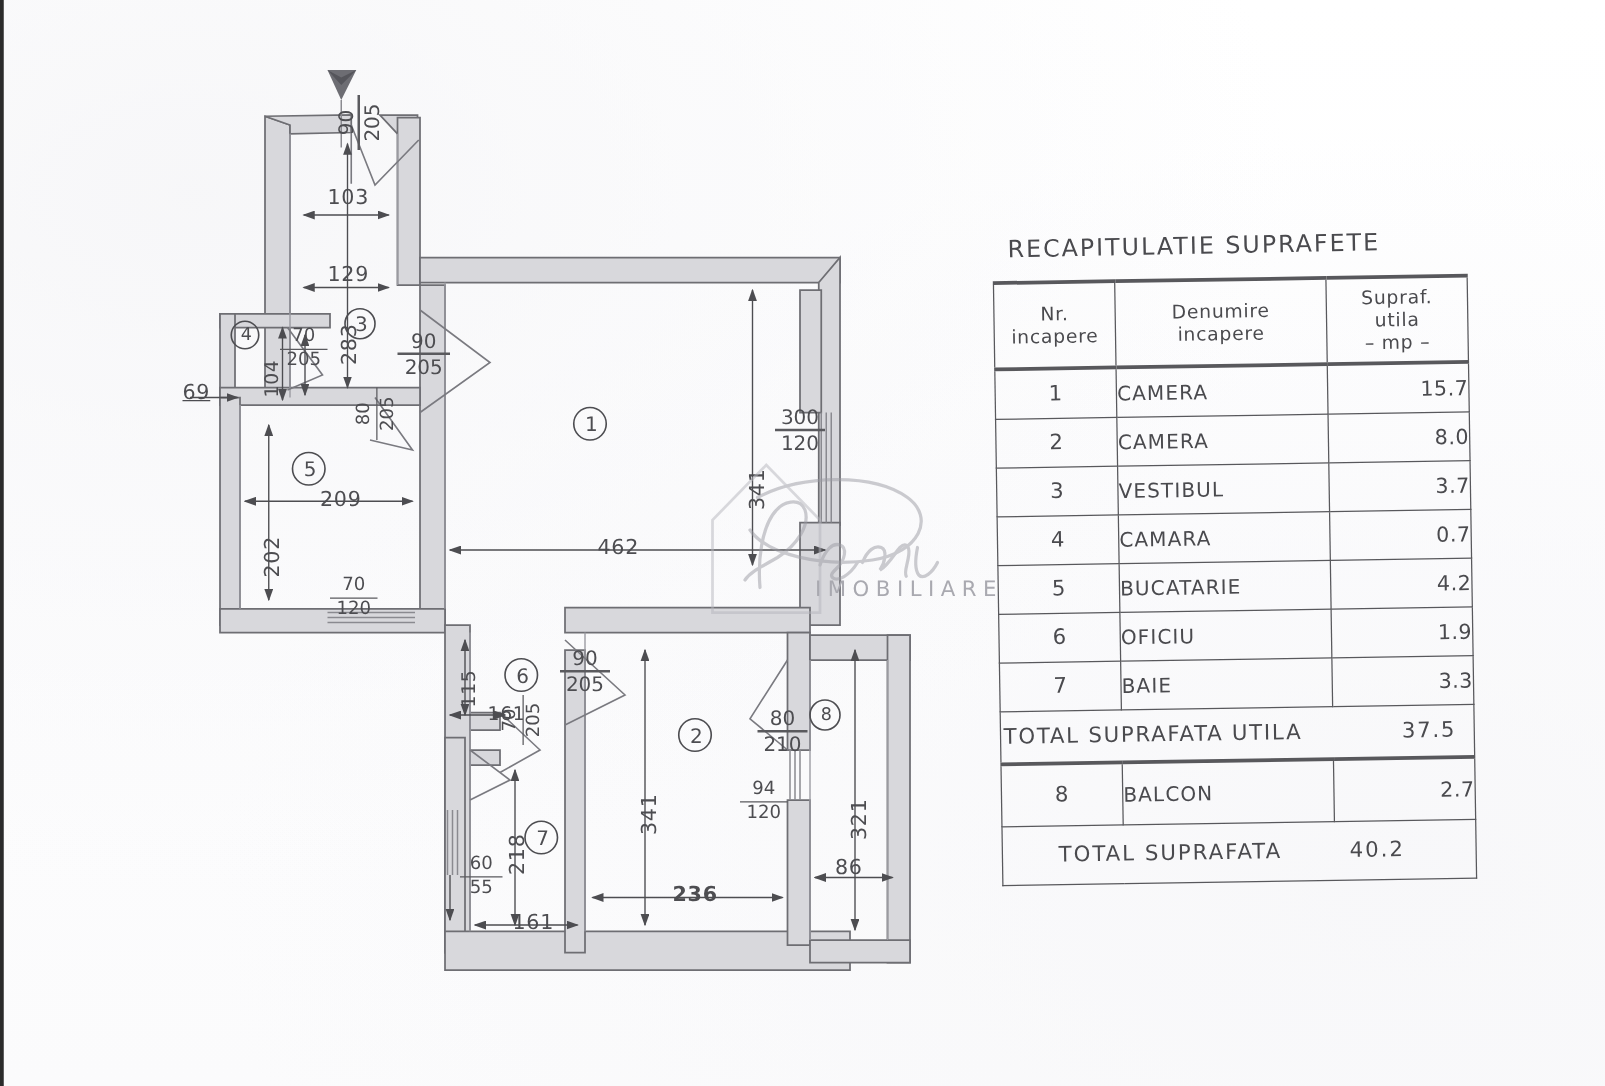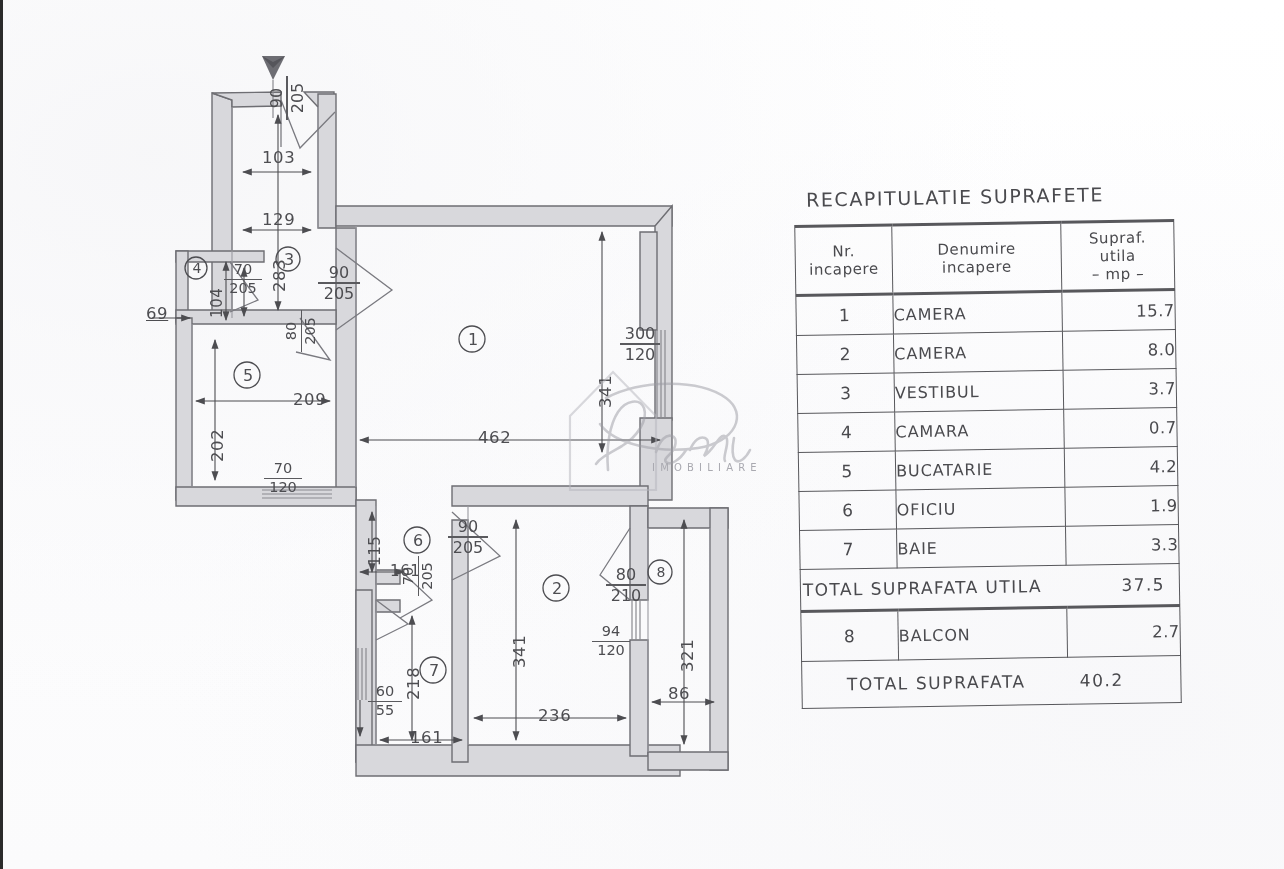--- a/index.html
+++ b/index.html
@@ -176,21 +176,21 @@
     width: 250px;
     height: 190px;
     opacity: 0.5;
     pointer-events: none;
   }
   #wm-text {
     position: absolute;
     left: 652px;
     top: 462px;
     font-family: "DejaVu Sans", sans-serif;
-    font-size: 10px;
+    font-size: 17px;
     letter-spacing: 5.2px;
     color: #a9a9b0;
     pointer-events: none;
   }
 </style>
 </head>
 <body>
 
 <div id="page">
   <div id="paper-shade"></div>
@@ -363,30 +363,30 @@
   <div class="lbl roomnum" style="left:243px; top:368px; width:10px;">5</div>
   <div class="lbl roomnum" style="left:413px; top:533px; width:10px;">6</div>
   <div class="lbl roomnum" style="left:429px; top:663px; width:10px;">7</div>
   <div class="lbl roomnum" style="left:656px; top:565px; width:10px; font-size:14px;">8</div>
 
   <div class="lbl dim" style="left:262px; top:150px;">103</div>
   <div class="lbl dim" style="left:262px; top:212px;">129</div>
   <div class="lbl dim rot90" style="left:272px; top:292px;">283</div>
   <div class="lbl dim small rot90" style="left:210px; top:318px;">104</div>
   <div class="lbl dim" style="left:146px; top:306px;text-decoration:underline;">69</div>
-  <div class="lbl dim" style="left:256px; top:392px;margin-left:37px;">209</div>
+  <div class="lbl dim" style="left:256px; top:392px;">209</div>
   <div class="lbl dim rot90" style="left:210px; top:462px;">202</div>
   <div class="lbl dim" style="left:478px; top:430px;">462</div>
   <div class="lbl dim rot90" style="left:598px; top:408px;">341</div>
   <div class="lbl dim small rot90" style="left:368px; top:566px;">115</div>
   <div class="lbl dim small" style="left:390px; top:564px;">161</div>
   <div class="lbl dim rot90" style="left:406px; top:700px;">218</div>
   <div class="lbl dim" style="left:410px; top:730px;">161</div>
   <div class="lbl dim rot90" style="left:512px; top:668px;">341</div>
-  <div class="lbl dim" style="left:538px; top:708px;">236</div>
+  <div class="lbl dim" style="left:538px; top:708px;font-weight:bold;">236</div>
   <div class="lbl dim rot90" style="left:680px; top:672px;">321</div>
   <div class="lbl dim" style="left:668px; top:686px;">86</div>
 
   <div class="frac vert" style="left:268px; top:120px; width:44px;">
     <span class="num">90</span>
     <span class="bar"></span>
     <span class="den">205</span>
   </div>
 
   <div class="frac small" style="left:224px; top:262px; width:38px;">

